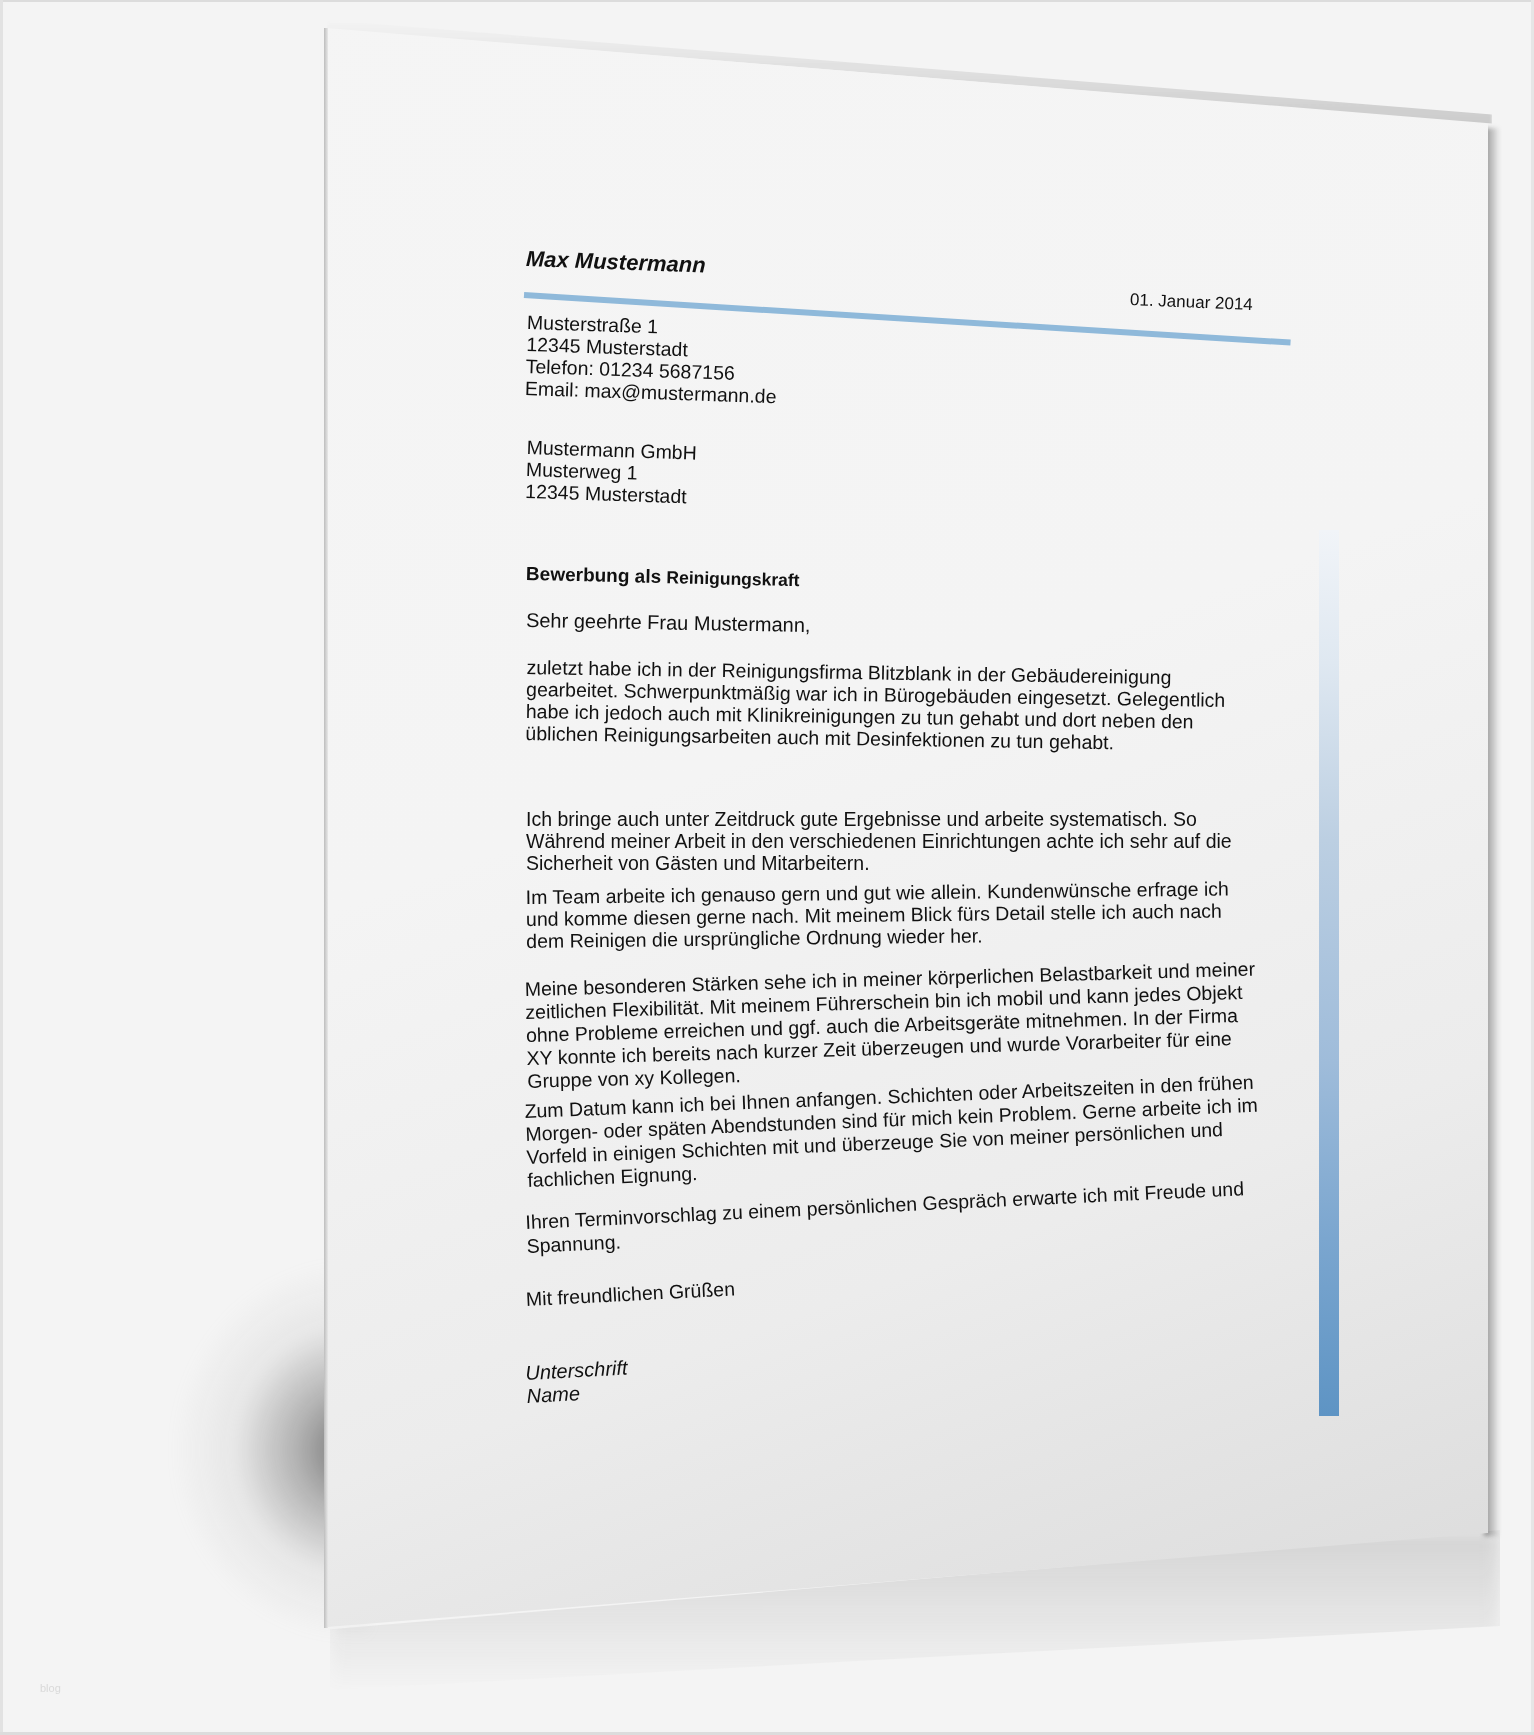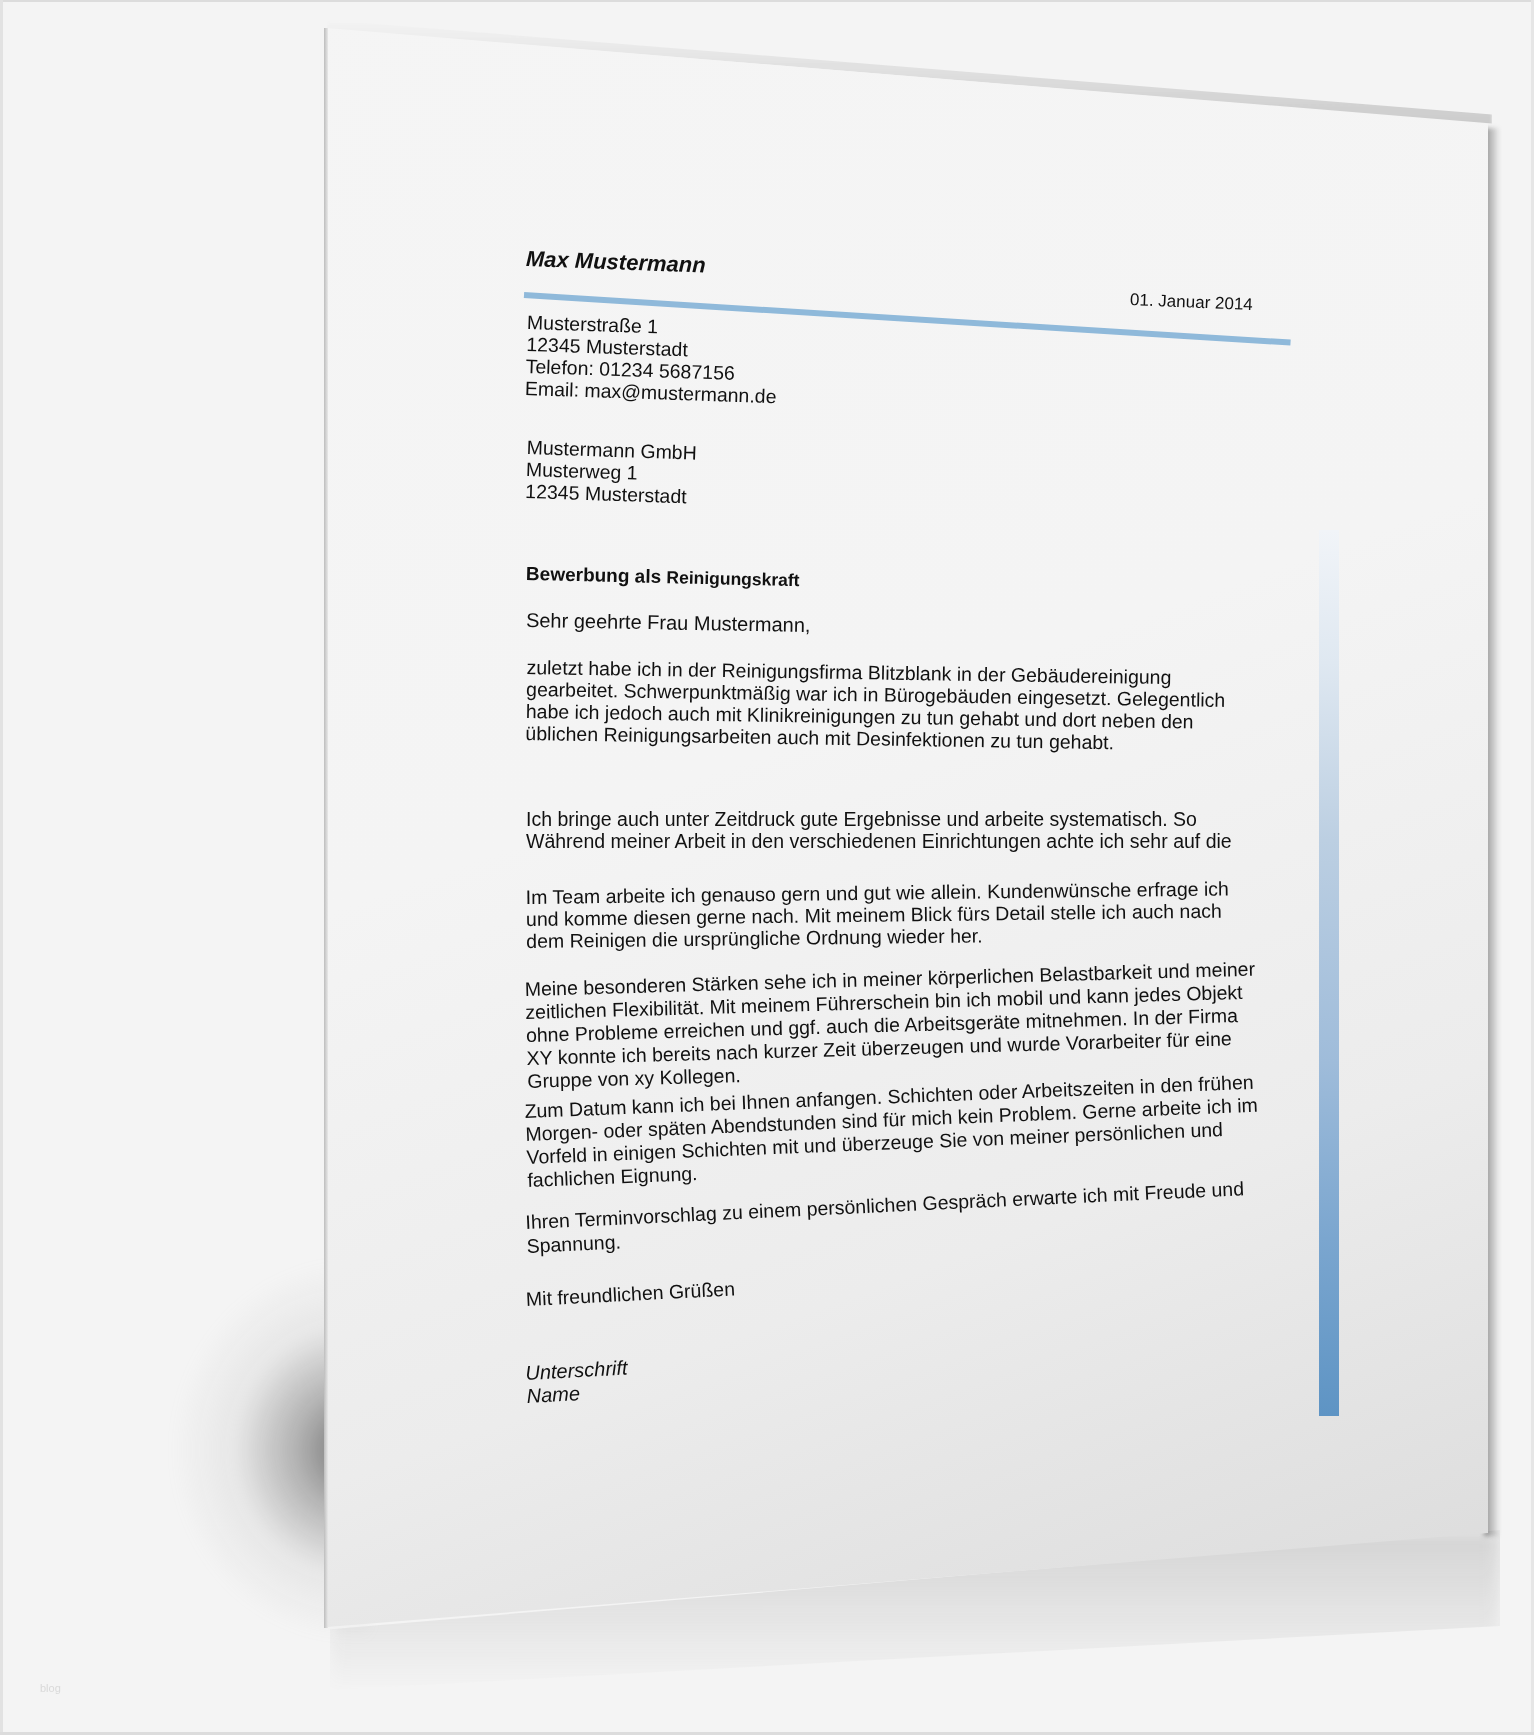--- a/index.html
+++ b/index.html
@@ -124,20 +124,21 @@
 <div class="t para p1">
   <div>zuletzt habe ich in der Reinigungsfirma Blitzblank in der Gebäudereinigung</div>
   <div>gearbeitet. Schwerpunktmäßig war ich in Bürogebäuden eingesetzt. Gelegentlich</div>
   <div>habe ich jedoch auch mit Klinikreinigungen zu tun gehabt und dort neben den</div>
   <div>üblichen Reinigungsarbeiten auch mit Desinfektionen zu tun gehabt.</div>
 </div>
 
 <div class="t para p2">
   <div>Ich bringe auch unter Zeitdruck gute Ergebnisse und arbeite systematisch. So</div>
   <div>Während meiner Arbeit in den verschiedenen Einrichtungen achte ich sehr auf die</div>
+  <div>Sicherheit von Gästen und Mitarbeitern.</div>
 </div>
 
 <div class="t para p3">
   <div>Im Team arbeite ich genauso gern und gut wie allein. Kundenwünsche erfrage ich</div>
   <div>und komme diesen gerne nach. Mit meinem Blick fürs Detail stelle ich auch nach</div>
   <div>dem Reinigen die ursprüngliche Ordnung wieder her.</div>
 </div>
 
 <div class="t para p4">
   <div>Meine besonderen Stärken sehe ich in meiner körperlichen Belastbarkeit und meiner</div>

